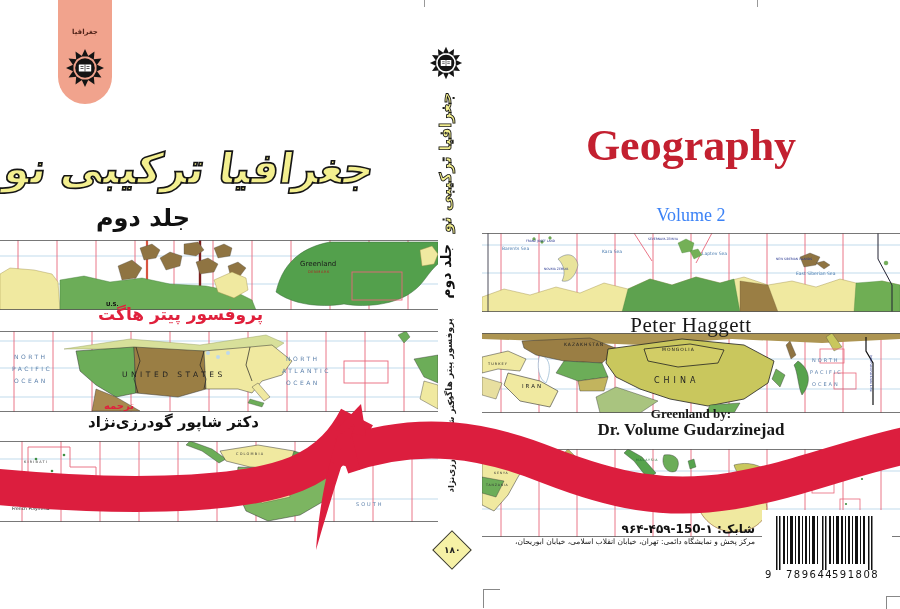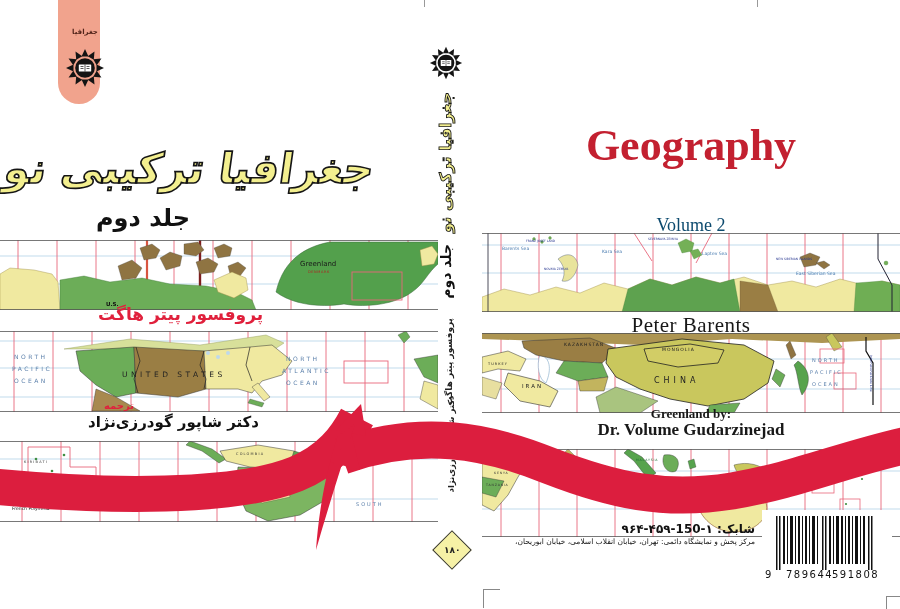--- a/index.html
+++ b/index.html
@@ -1,35 +1,35 @@
 <!DOCTYPE html>
 <html><head>
 <meta charset="utf-8">
 <style>
   html,body{margin:0;padding:0;}
   #page{position:relative;width:900px;height:609px;background:#ffffff;overflow:hidden;
         font-family:"DejaVu Sans",sans-serif;}
   .abs{position:absolute;}
   
-  #tab{left:58px;top:0;width:42px;height:104px;background:#F1A38D;border-radius:0 0 27px 27px;z-index:2;}
+  #tab{left:58px;top:0;width:54px;height:104px;background:#F1A38D;border-radius:0 0 27px 27px;z-index:2;}
   #tab .tab-word{position:absolute;top:28px;left:0;width:54px;text-align:center;font-size:7px;color:#52241A;font-weight:bold;}
   
   .fa{direction:rtl;}
   #back-title{left:84px;top:144px;width:290px;text-align:center;white-space:nowrap;
     font-size:42px;font-weight:bold;color:#F3EF8F;-webkit-text-stroke:1.7px #151515;
     transform:skewX(-8deg);z-index:4;}
   #back-volume{left:96px;top:204px;font-size:24px;font-weight:bold;color:#111;z-index:4;}
   #back-author{left:98px;top:304px;font-size:17px;font-weight:bold;color:#E0203C;z-index:4;}
   #back-tr-label{left:104px;top:400px;font-size:10px;font-weight:bold;color:#E0203C;z-index:4;}
   #back-translator{left:88px;top:413px;font-size:15px;font-weight:bold;color:#111;z-index:4;}
   
   .fc{left:482px;width:418px;text-align:center;font-family:"Liberation Serif",serif;z-index:4;}
   #fc-title{top:120px;font-size:44px;font-weight:bold;color:#C32030;}
   #fc-sub{top:169px;font-size:27px;color:#181818;}
-  #fc-vol{top:215px;font-size:18px;color:#0c4a6e;}
+  #fc-vol{top:205px;font-size:18px;color:#3b82f6;}
   #fc-author{top:313px;font-size:21px;letter-spacing:.5px;color:#181818;}
   #fc-trby{top:406px;font-size:13px;font-weight:bold;color:#181818;}
   #fc-translator{top:420px;font-size:17px;font-weight:bold;color:#181818;}
   
   .spine-block{position:absolute;transform:rotate(-90deg);transform-origin:0 0;white-space:nowrap;z-index:4;}
   #sp-title{left:436px;top:292px;width:200px;text-align:center;}
   #sp-title .yt{font-size:16px;font-weight:bold;color:#F3EF8F;-webkit-text-stroke:.9px #151515;}
   #sp-title .bt{font-size:14px;font-weight:bold;color:#111;margin-right:6px;}
   #sp-author{left:444px;top:398px;width:80px;font-size:9px;font-weight:bold;color:#222;text-align:center;}
   #sp-trans{left:440px;top:494px;width:100px;text-align:center;line-height:1.15;}
@@ -97,21 +97,21 @@
     </svg>
 
   <div class="abs fa" id="back-title">جغرافیا ترکیبی نو</div>
   <div class="abs fa" id="back-volume">جلد دوم</div>
   <div class="abs fa" id="back-author">پروفسور پیتر هاگت</div>
   <div class="abs fa" id="back-tr-label">ترجمه</div>
   <div class="abs fa" id="back-translator">دکتر شاپور گودرزی‌نژاد</div>
 
   <div class="abs fc" id="fc-title">Geography</div>
   <div class="abs fc" id="fc-vol">Volume 2</div>
-  <div class="abs fc" id="fc-author">Peter Barents</div>
+  <div class="abs fc" id="fc-author">Peter Haggett</div>
   <div class="abs fc" id="fc-trby">Greenland by:</div>
   <div class="abs fc" id="fc-translator">Dr. Volume Gudarzinejad</div>
 
   <div class="spine-block fa" id="sp-title">
     <span class="yt">جغرافیا ترکیبی نو</span>
     <span class="bt">جلد دوم</span>
   </div>
   <div class="spine-block fa" id="sp-author">پروفسور پیتر هاگت</div>
   <div class="spine-block fa" id="sp-trans">
     <span class="t1">ترجمه</span>

